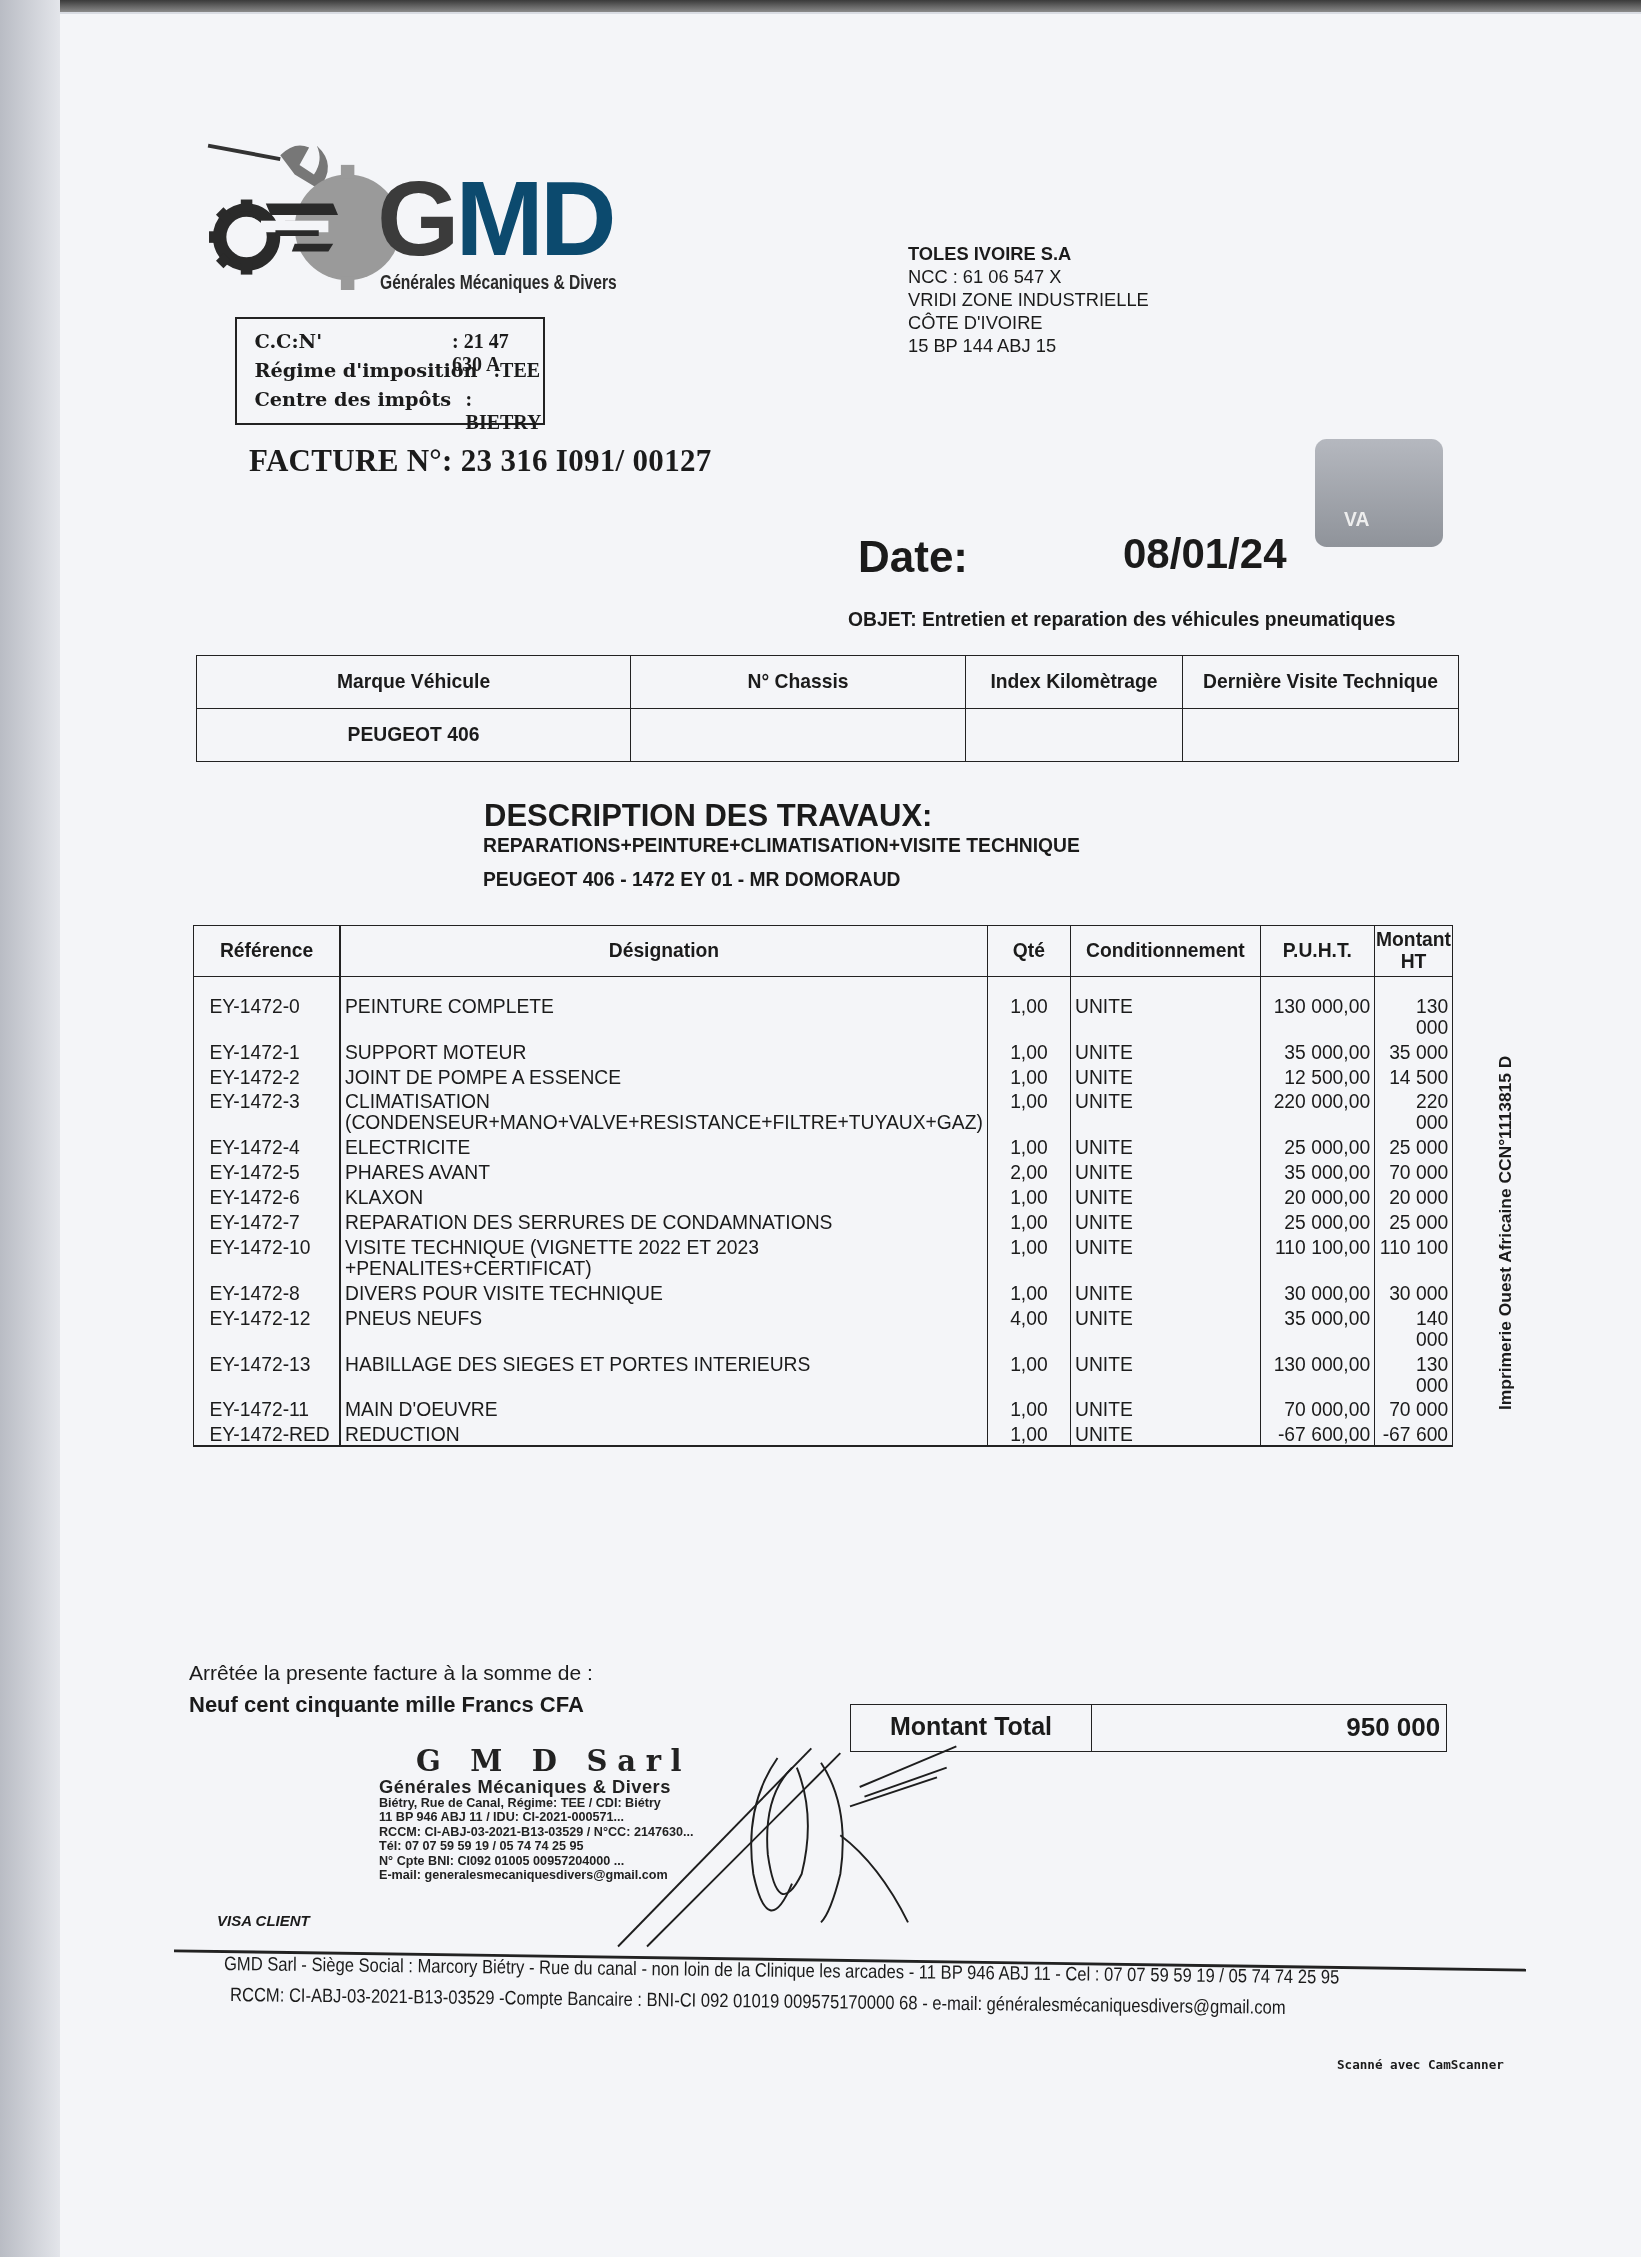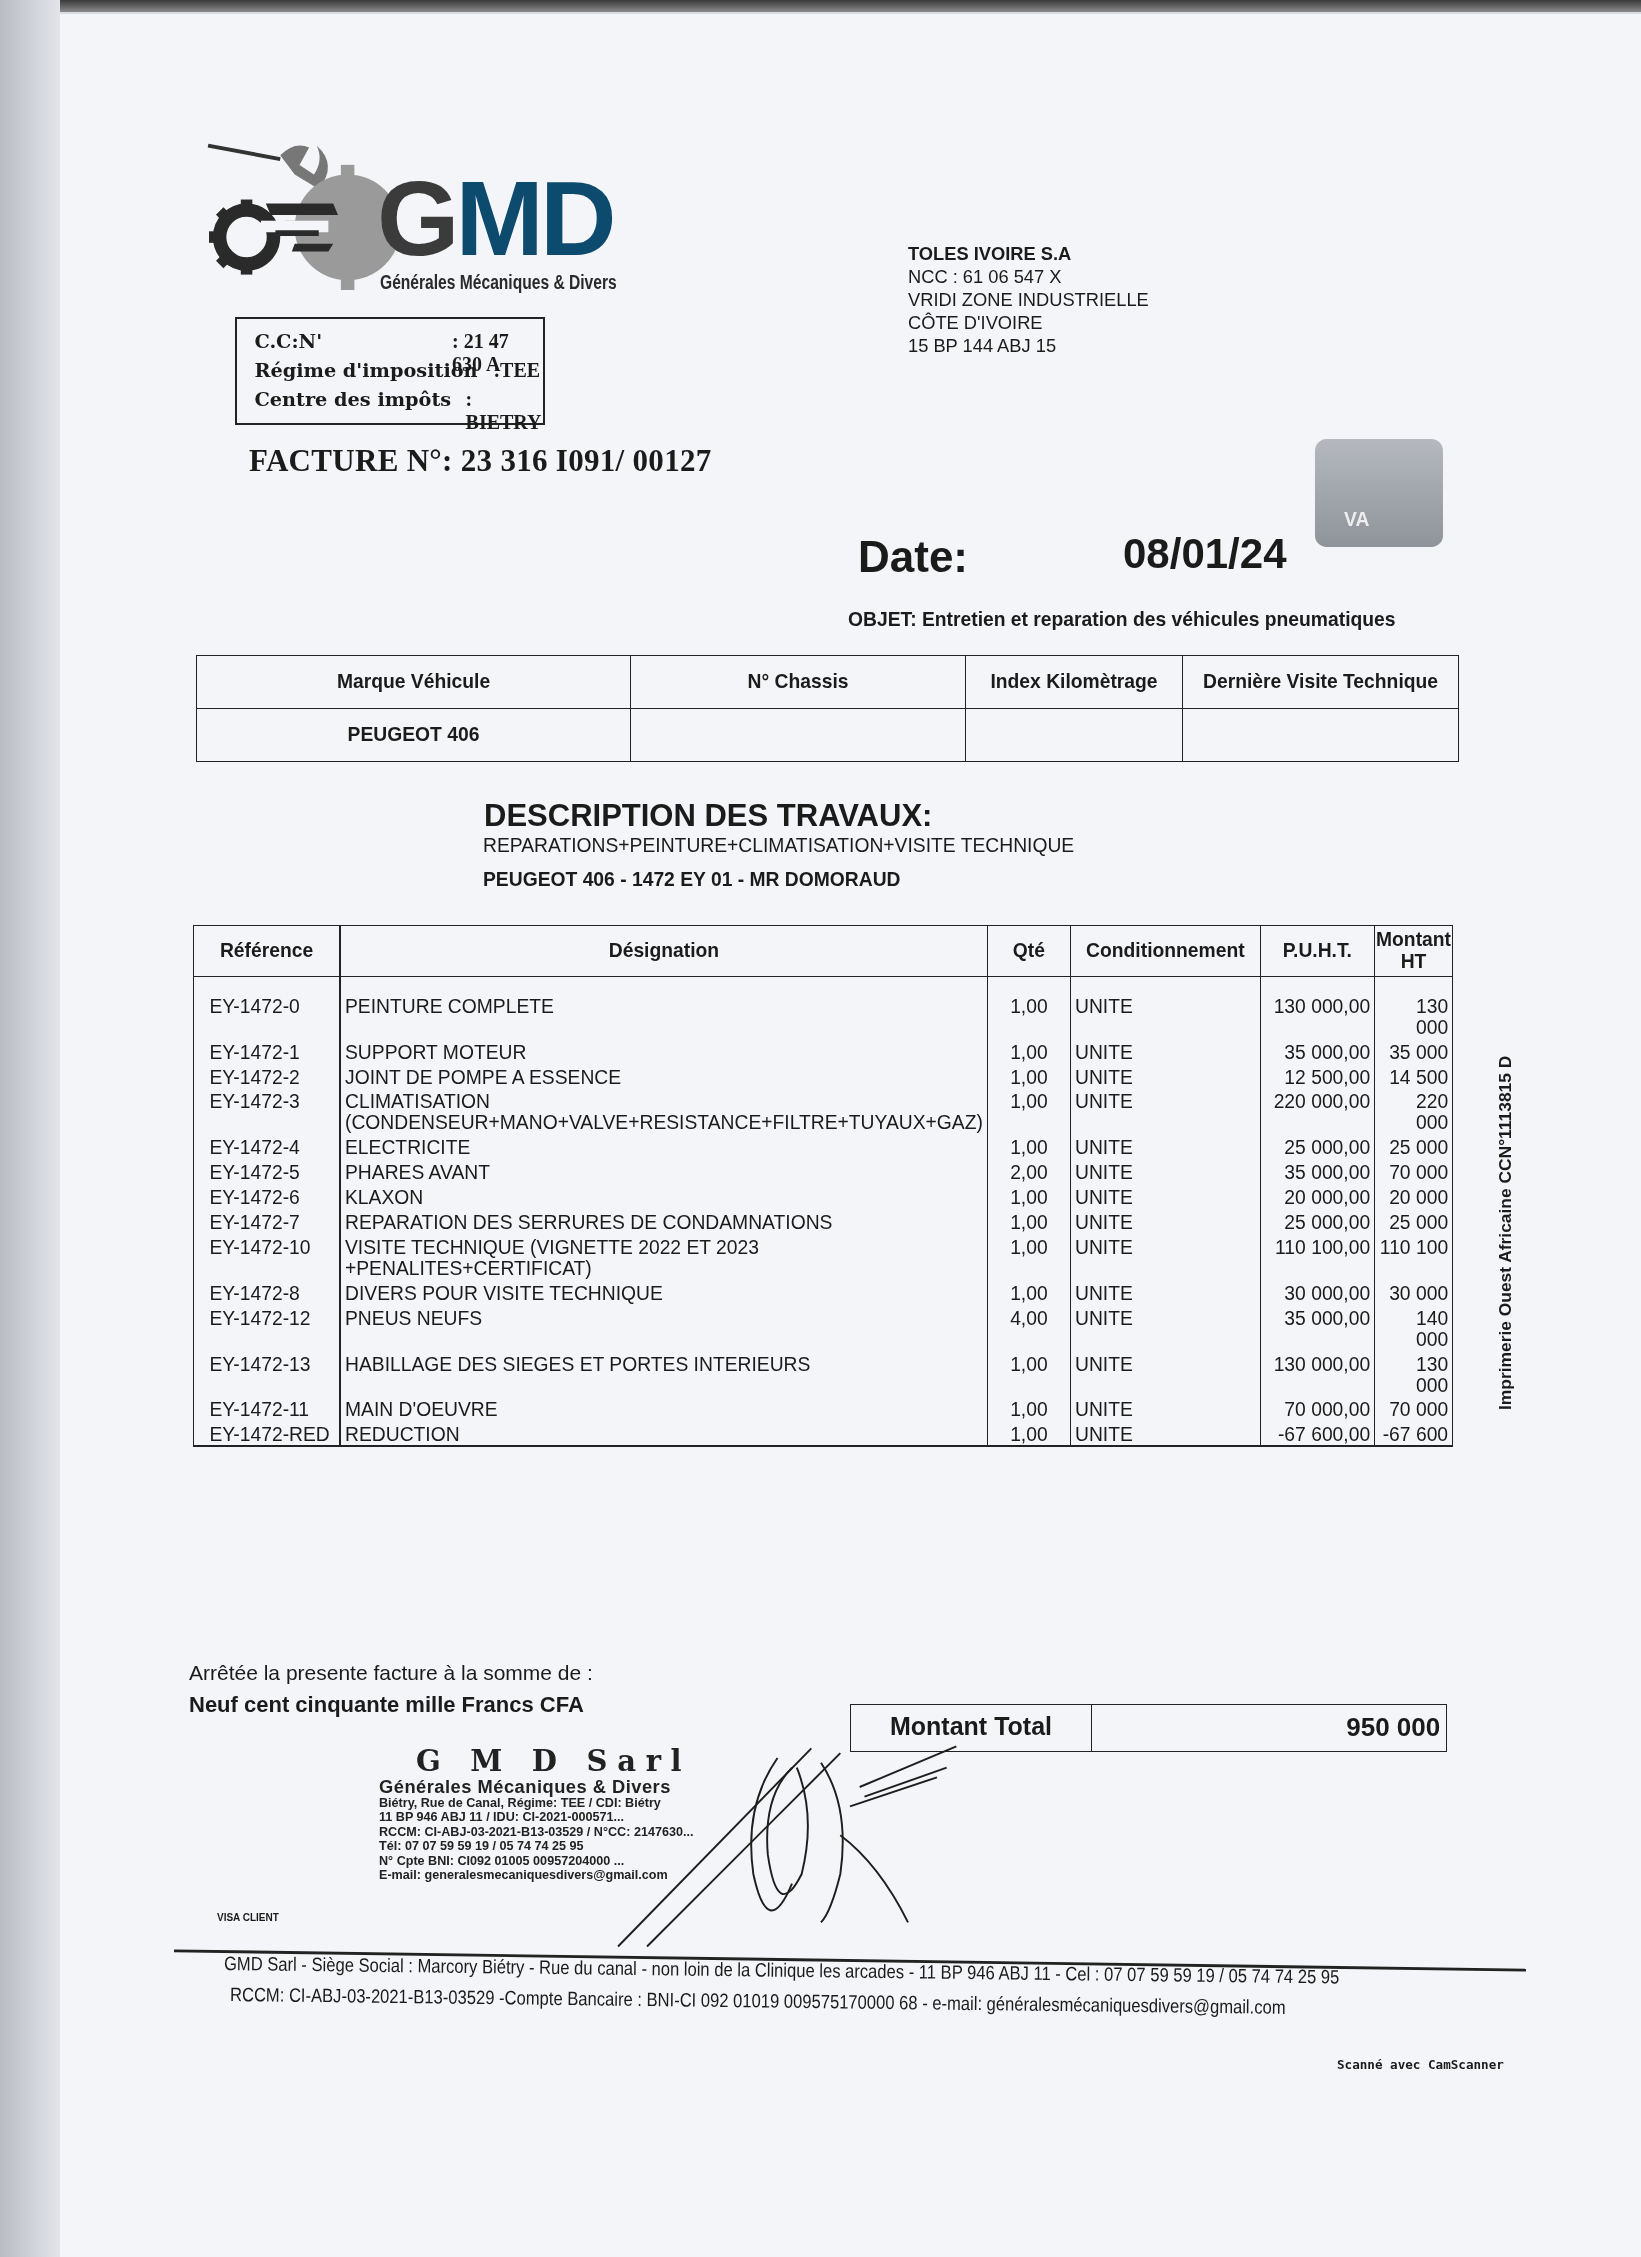--- a/index.html
+++ b/index.html
@@ -40,21 +40,21 @@
   .date-label { left:857px; top:531px; font-size:44px; font-weight:bold; }
   .date-val { left:1123px; top:529px; font-size:42px; font-weight:bold; }
   .objet { left:848px; top:608px; font-size:19.3px; font-weight:bold; white-space:nowrap; }
 
   
   table { border-collapse:collapse; }
   .veh { left:196px; top:655px; width:1263px; }
   .veh td { border:1.9px solid #222; height:50px; text-align:center; font-size:19.3px; font-weight:bold; }
 
   .desc-title { left:484px; top:798px; font-size:31px; font-weight:bold; }
-  .desc-sub1 { left:483px; top:834px; font-size:19.3px; font-weight:normal; }
+  .desc-sub1 { left:483px; top:834px; font-size:19.3px; font-weight:bold; }
   .desc-sub2 { left:483px; top:869px; font-size:19.3px; font-weight:bold; }
 
   
   .items { left:193px; top:925px; width:1260px; }
   .items th { border:1.9px solid #222; font-size:19.3px; font-weight:bold; height:48px; }
   .items th.c-ref { border-right:2.9px solid #222; }
   .items td { font-size:19.3px; vertical-align:top; padding:3.9px 3.9px 0 3.9px; line-height:21px; border-left:1.9px solid #222; border-right:1.9px solid #222; }
   .items td.c-ref { border-right:2.9px solid #222; padding-left:15.4px; }
   .items tr.first td { padding-top:19.3px; }
   .items tr.last td { border-bottom:2.9px solid #222; }
@@ -70,21 +70,21 @@
   .total { left:850px; top:1703px; width:597px; height:48px; display:flex; border:1.9px solid #222; box-sizing:border-box; }
   .total .lbl { width:241px; border-right:1.9px solid #222; font-size:25px; font-weight:bold; padding:7.7px 0 0 39px; box-sizing:border-box; }
   .total .val { flex:1; text-align:right; font-size:26px; font-weight:bold; padding:7.7px 5.8px 0 0; }
 
   
   .cstamp { left:378px; top:1746px; width:406px; font-size:12.6px; font-weight:bold; line-height:14.5px; color:#222; }
   .cstamp .t1 { font-family:"DejaVu Serif", serif; font-size:29px; font-weight:bold; letter-spacing:9.7px; margin-left:37px; line-height:31px; }
   .cstamp .t2 { font-size:18.3px; letter-spacing:0.5px; line-height:19.3px; }
   .signature { left:560px; top:1728px; width:406px; height:232px; }
 
-  .visa { left:217px; top:1912px; font-size:10px; font-weight:bold; }
+  .visa { left:217px; top:1912px; font-size:15px; font-weight:bold;font-style:italic; }
   .footline { left:174px; top:1941px; width:1352px; height:39px; }
   .foot1 { left:224px; top:1952px; font-size:19.3px; transform:scaleX(0.86) rotate(0.6deg); transform-origin:left; white-space:nowrap; }
   .foot2 { left:230px; top:1983px; font-size:19.3px; transform:scaleX(0.86) rotate(0.6deg); transform-origin:left; white-space:nowrap; }
   .camscan { left:1337px; top:2057px; font-size:12.6px; font-weight:bold; font-family:"DejaVu Sans Mono", monospace; }
 </style>
 </head>
 <body>
 
 <div class="scan-top"></div>
 <div class="scan-left"></div>

